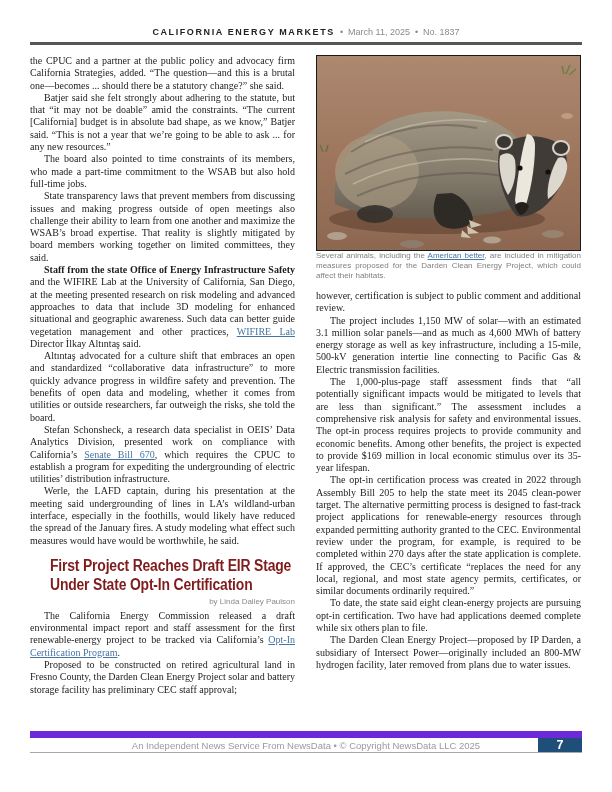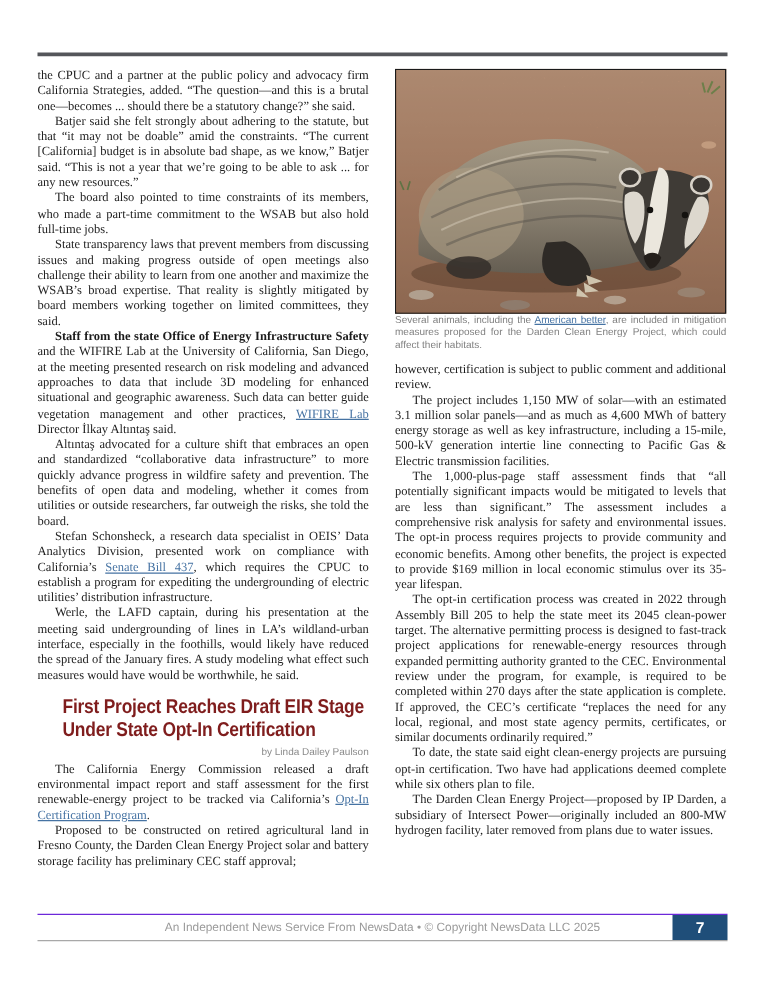--- a/index.html
+++ b/index.html
@@ -59,51 +59,54 @@
     font-size:7.5px; color:#9a9a9a; text-align:right; margin:2px 0 3px 0;
   }
   .caption .para {
     font-family:"Liberation Sans", sans-serif; font-size:8px;
     line-height:10px; color:#808080; text-align:justify; text-indent:0;
   }
   .figure { margin-bottom:9px; }
   
   .footer-bar {
     position:absolute; top:731px; left:30px; right:30px; height:22px;
-    border-top:1px solid #6d28d9; border-bottom:1px solid #a8a8a8;
+    border-top:7px solid #6d28d9; border-bottom:1px solid #a8a8a8;
     display:flex; align-items:center; justify-content:center;
   }
   .footer-text {
     font-family:"Liberation Sans", sans-serif; font-size:9.5px; color:#9a9a9a;
   }
   .page-num {
     position:absolute; right:0; top:0; bottom:0; width:44px;
     background:var(--page_box); color:#ffffff;
     font-family:"Liberation Sans", sans-serif; font-weight:bold; font-size:12.5px;
     display:flex; align-items:center; justify-content:center;
   }
 </style>
 </head>
 <body>
 
 <div class="page">
 
+  <div class="masthead">
+    <span class="mast-title">CALIFORNIA ENERGY MARKETS</span><span class="mast-sep">•</span><span class="mast-date">March 11, 2025</span><span class="mast-sep">•</span><span class="mast-issue">No. 1837</span>
+  </div>
   <div class="header-rule"></div>
 
   <div class="columns">
 
     <section class="col">
       <div>
           <p class="para"><span>the CPUC and a partner at the public policy and advocacy firm California Strategies, added. “The question—and this is a brutal one—becomes ... should there be a statutory change?” she said.</span></p>
           <p class="para indent"><span>Batjer said she felt strongly about adhering to the statute, but that “it may not be doable” amid the constraints. “The current [California] budget is in absolute bad shape, as we know,” Batjer said. “This is not a year that we’re going to be able to ask ... for any new resources.”</span></p>
           <p class="para indent"><span>The board also pointed to time constraints of its members, who made a part-time commitment to the WSAB but also hold full-time jobs.</span></p>
           <p class="para indent"><span>State transparency laws that prevent members from discussing issues and making progress outside of open meetings also challenge their ability to learn from one another and maximize the WSAB’s broad expertise. That reality is slightly mitigated by board members working together on limited committees, they said.</span></p>
           <p class="para indent"><span class="bold">Staff from the state Office of Energy Infrastructure Safety</span><span> and the WIFIRE Lab at the University of California, San Diego, at the meeting presented research on risk modeling and advanced approaches to data that include 3D modeling for enhanced situational and geographic awareness. Such data can better guide vegetation management and other practices, </span><a class="link" href="#">WIFIRE Lab</a><span> Director İlkay Altıntaş said.</span></p>
           <p class="para indent"><span>Altıntaş advocated for a culture shift that embraces an open and standardized “collaborative data infrastructure” to more quickly advance progress in wildfire safety and prevention. The benefits of open data and modeling, whether it comes from utilities or outside researchers, far outweigh the risks, she told the board.</span></p>
-          <p class="para indent"><span>Stefan Schonsheck, a research data specialist in OEIS’ Data Analytics Division, presented work on compliance with California’s </span><a class="link" href="#">Senate Bill 437</a><span>, which requires the CPUC to establish a program for expediting the undergrounding of electric utilities’ distribution infrastructure.</span></p>
+          <p class="para indent"><span>Stefan Schonsheck, a research data specialist in OEIS’ Data Analytics Division, presented work on compliance with California’s </span><a class="link" href="#">Senate Bill 670</a><span>, which requires the CPUC to establish a program for expediting the undergrounding of electric utilities’ distribution infrastructure.</span></p>
           <p class="para indent"><span>Werle, the LAFD captain, during his presentation at the meeting said undergrounding of lines in LA’s wildland-urban interface, especially in the foothills, would likely have reduced the spread of the January fires. A study modeling what effect such measures would have would be worthwhile, he said.</span></p>
         </div>
 
       <h1 class="headline">
         <div class="hl-line">First Project Reaches Draft EIR Stage</div>
         <div class="hl-line">Under State Opt-In Certification</div>
       </h1>
       <div class="byline">by Linda Dailey Paulson</div>
 
       <div>

